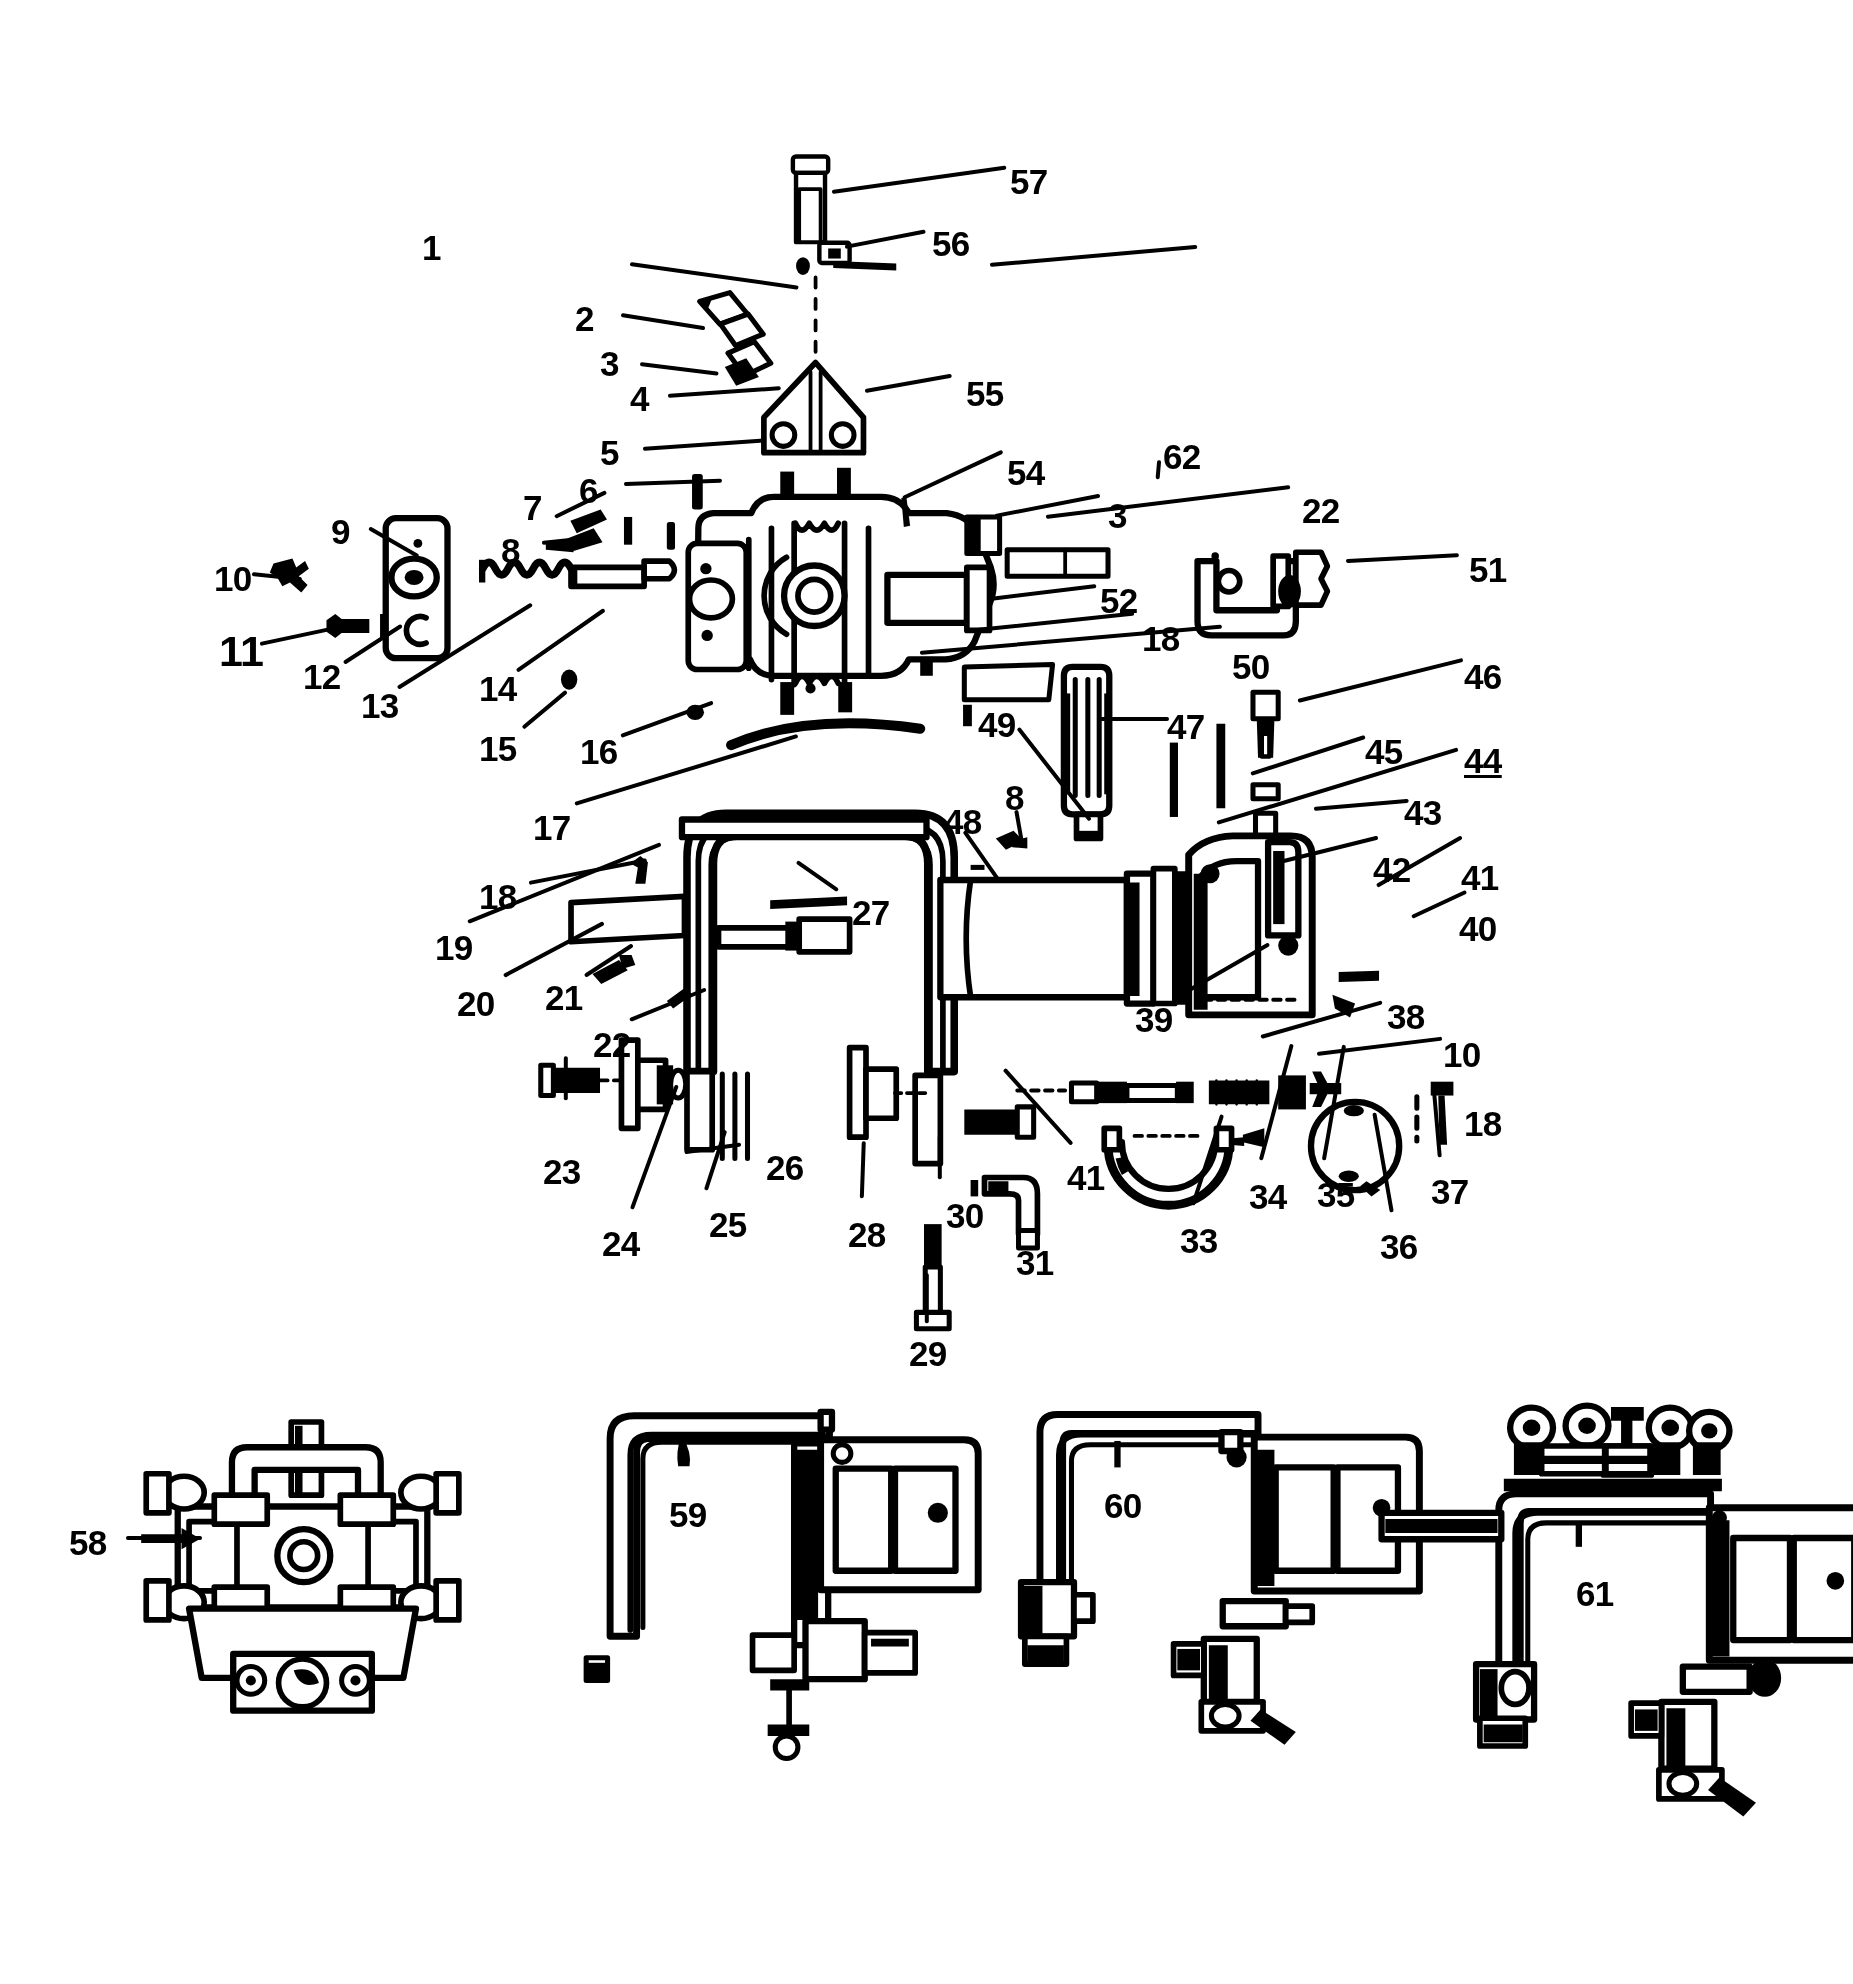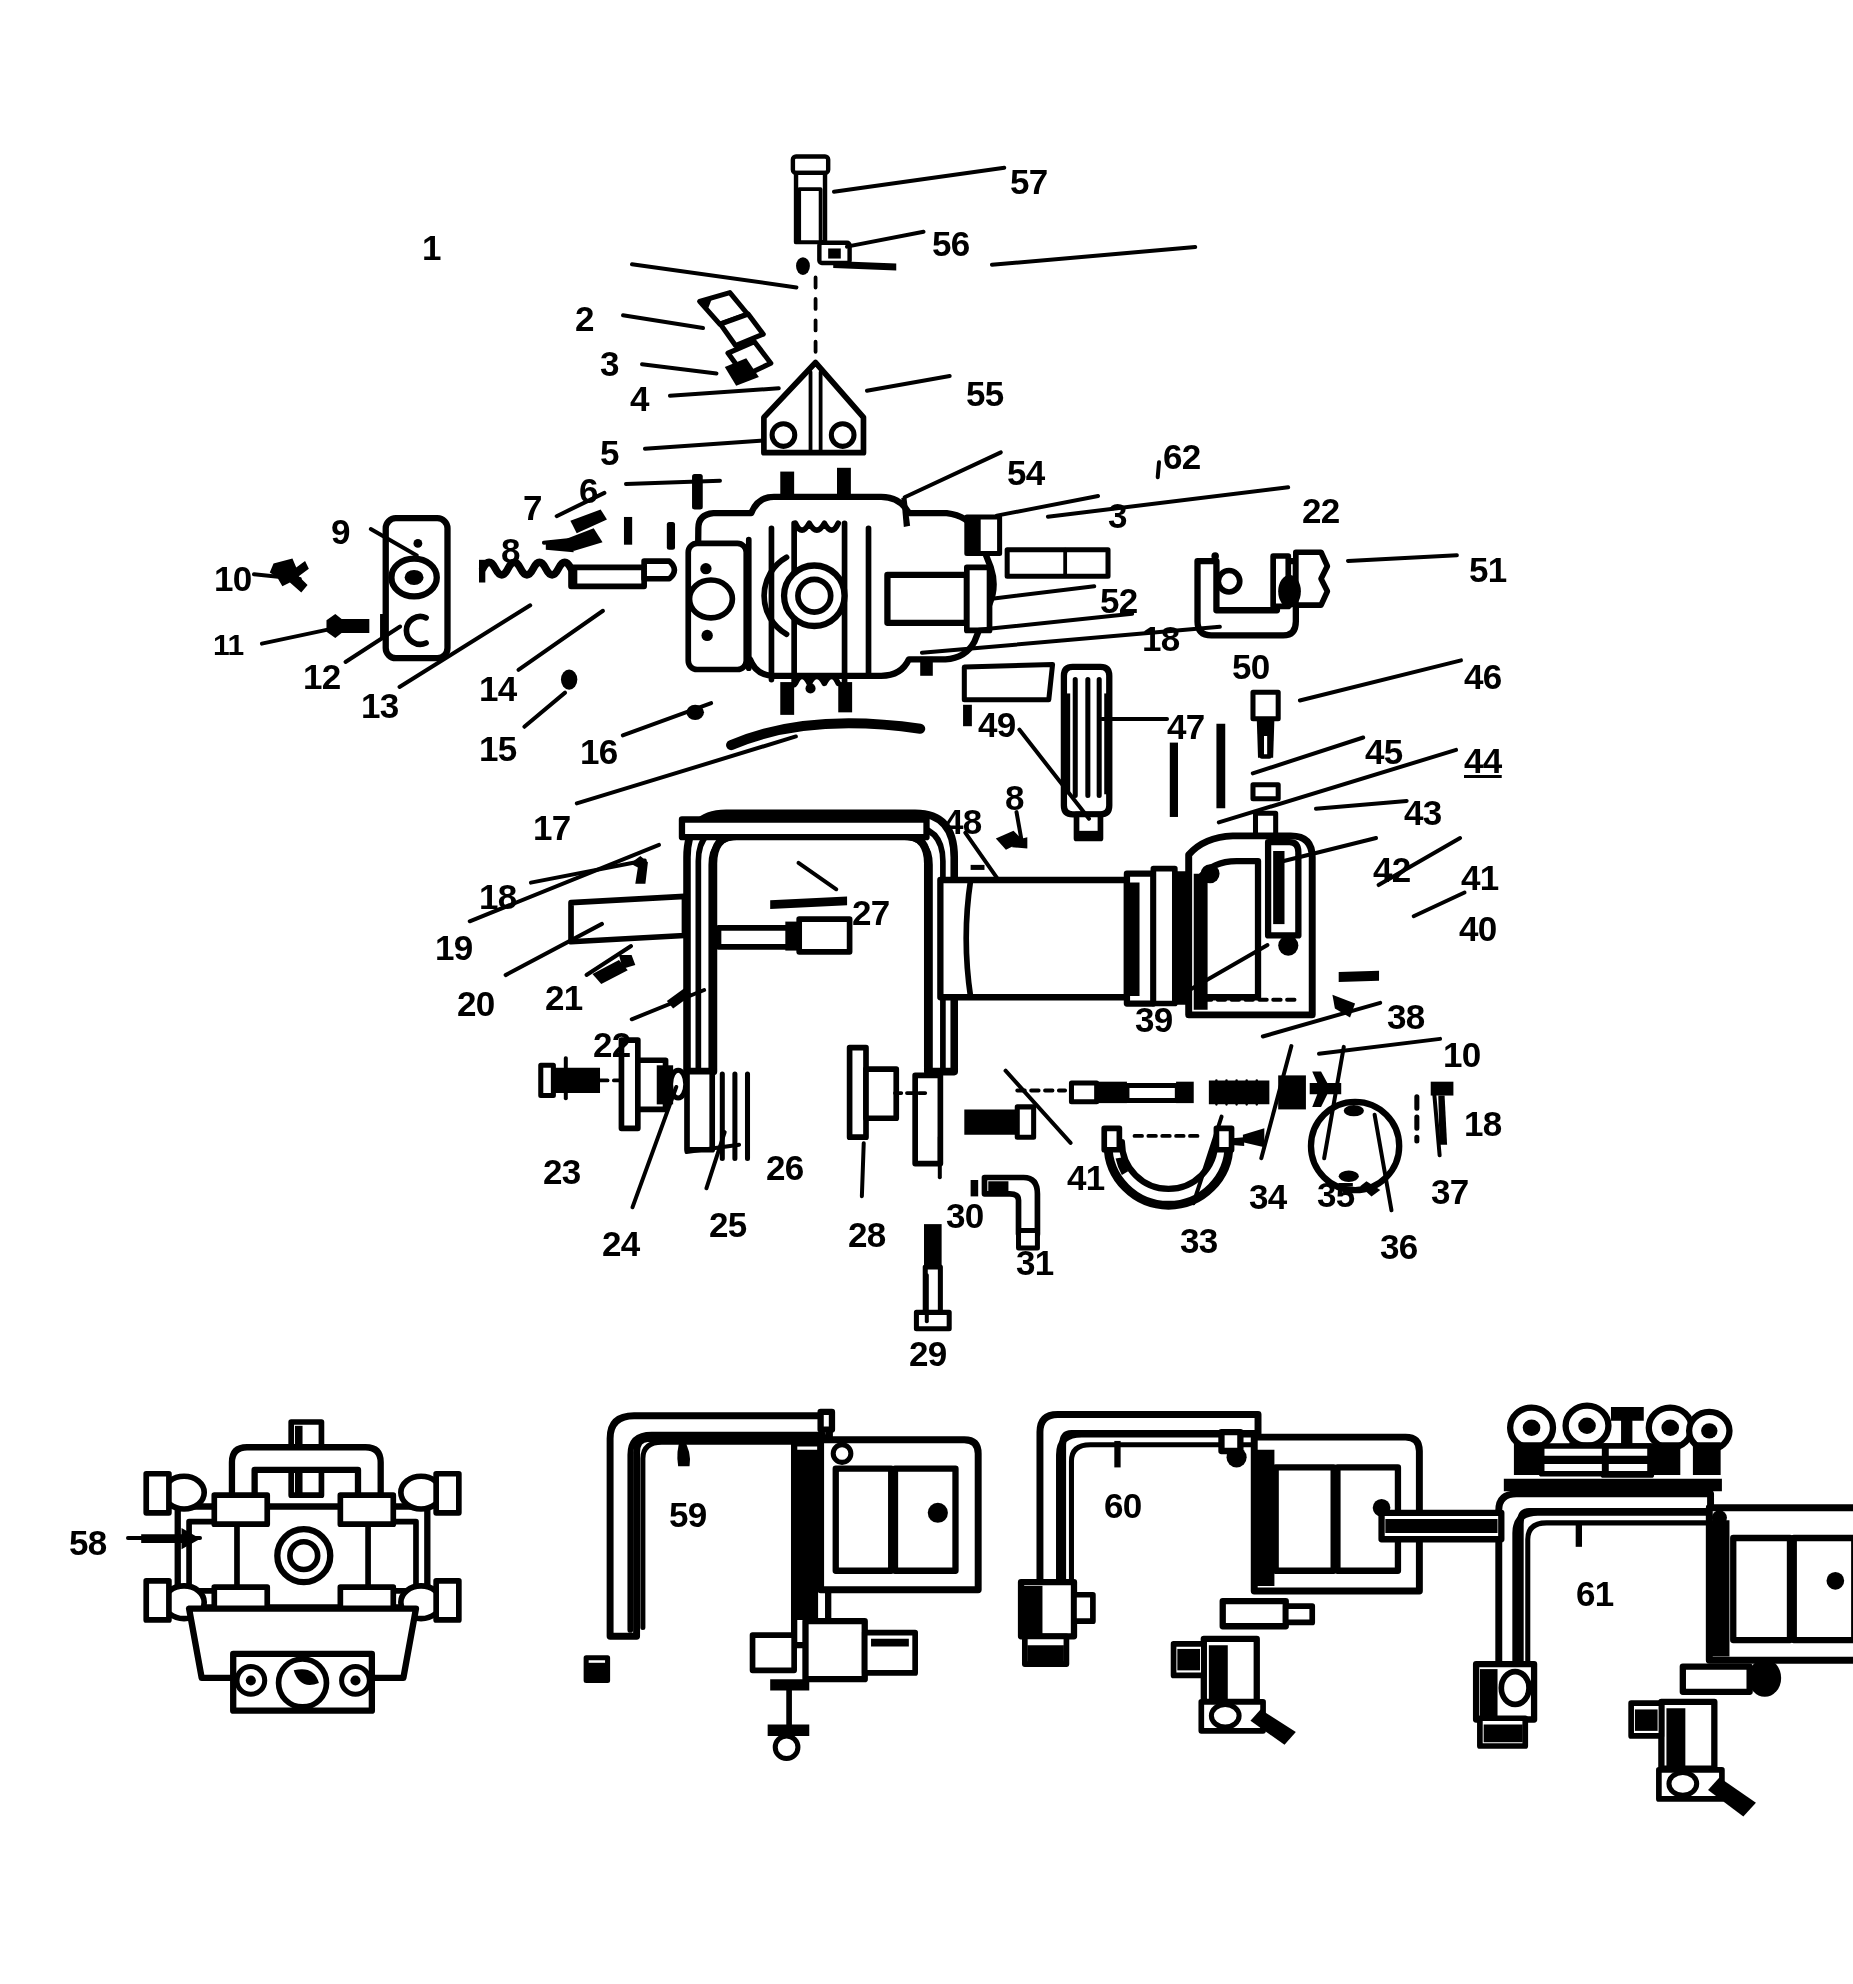--- a/index.html
+++ b/index.html
@@ -577,21 +577,21 @@
       <div class="cal" style="left: 422px; top: 230px; font-size: 35px;">1</div>
       <div class="cal" style="left: 575px; top: 301px; font-size: 35px;">2</div>
       <div class="cal" style="left: 600px; top: 346px; font-size: 35px;">3</div>
       <div class="cal" style="left: 630px; top: 381px; font-size: 35px;">4</div>
       <div class="cal" style="left: 600px; top: 435px; font-size: 35px;">5</div>
       <div class="cal" style="left: 579px; top: 473px; font-size: 35px;">6</div>
       <div class="cal" style="left: 523px; top: 490px; font-size: 35px;">7</div>
       <div class="cal" style="left: 501px; top: 533px; font-size: 35px;">8</div>
       <div class="cal" style="left: 331px; top: 514px; font-size: 35px;">9</div>
       <div class="cal" style="left: 214px; top: 561px; font-size: 35px;">10</div>
-      <div class="cal" style="left: 213px; top: 630px; font-size: 30px; text-align: center;">11</div>
+      <div class="cal" style="left: 219px; top: 630px; font-size: 43px; text-align: center;">11</div>
       <div class="cal" style="left: 303px; top: 659px; font-size: 35px;">12</div>
       <div class="cal" style="left: 361px; top: 688px; font-size: 35px;">13</div>
       <div class="cal" style="left: 479px; top: 671px; font-size: 35px;">14</div>
       <div class="cal" style="left: 479px; top: 731px; font-size: 35px;">15</div>
       <div class="cal" style="left: 580px; top: 734px; font-size: 35px;">16</div>
       <div class="cal" style="left: 533px; top: 810px; font-size: 35px;">17</div>
       <div class="cal" style="left: 479px; top: 879px; font-size: 35px;">18</div>
       <div class="cal" style="left: 435px; top: 930px; font-size: 35px;">19</div>
       <div class="cal" style="left: 457px; top: 986px; font-size: 35px;">20</div>
       <div class="cal" style="left: 545px; top: 980px; font-size: 35px;">21</div>

